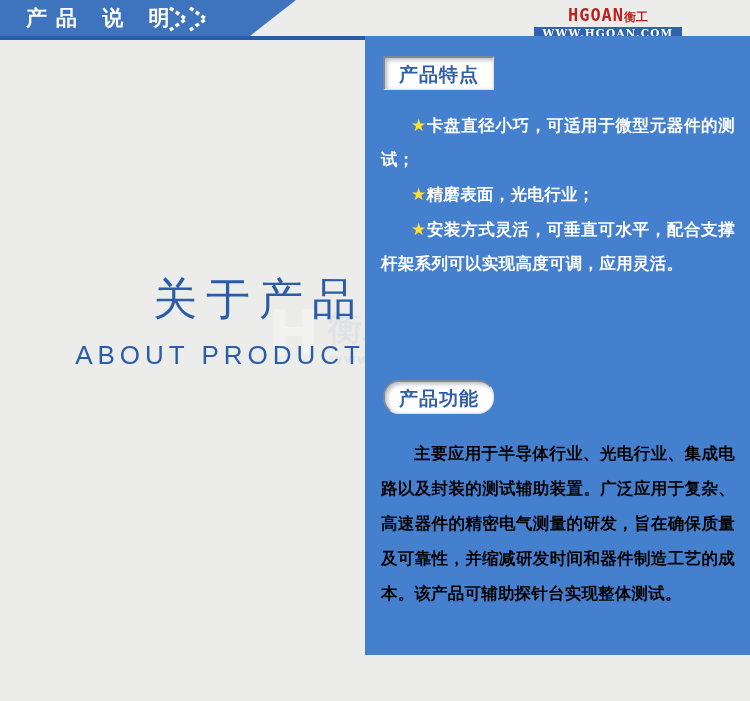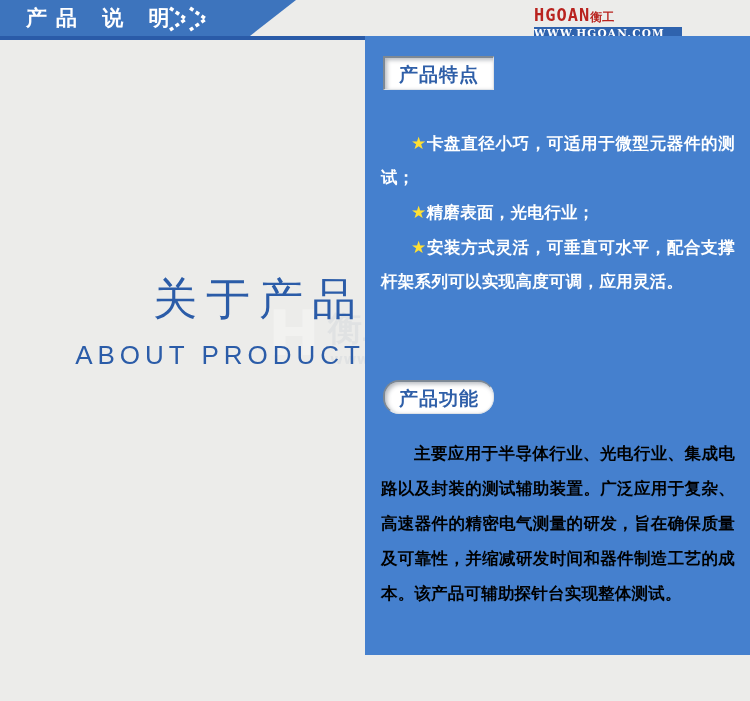--- a/index.html
+++ b/index.html
@@ -43,21 +43,21 @@
   }
   .header-chevrons {
     position:absolute; left:168px; top:6px;
     width:80px; height:26px;
   }
 
   
   .logo {
     position:absolute; right:4px; top:7px;
     width:148px; height:30px;
-    text-align:left;
+    text-align:center;
   }
   .logo-mark {
     font-family:"DejaVu Sans Mono","Liberation Mono",monospace;
     font-size:17px; font-weight:bold; color:#b9231f;
     letter-spacing:1px; line-height:17px;
     white-space:nowrap;
   }
   .logo-mark .cn { font-family:"DejaVu Sans",sans-serif; font-size:12px; letter-spacing:0px; }
   .logo-url {
     margin-top:1px;
@@ -137,21 +137,21 @@
   }
   .sect-title span {
     font-family:"DejaVu Sans",sans-serif;
     font-size:19px; font-weight:bold; color:#2f5fa8;
     letter-spacing:1px; line-height:22px;
   }
   #features-title { left:18px; top:20px; }
   #functions-title { left:18px; top:344px;border-radius:16px; }
 
   .feature-list {
-    position:absolute; left:16px; top:72px; width:354px;margin-top:18px;
+    position:absolute; left:16px; top:72px; width:354px;
   }
   .feature-item {
     font-family:"DejaVu Sans",sans-serif;
     font-size:16.5px; font-weight:bold; color:#ffffff;
     line-height:34px; letter-spacing:0.3px;
     text-indent:30px;
     text-align:justify;
     text-justify:inter-ideograph;
     position:relative;
   }

